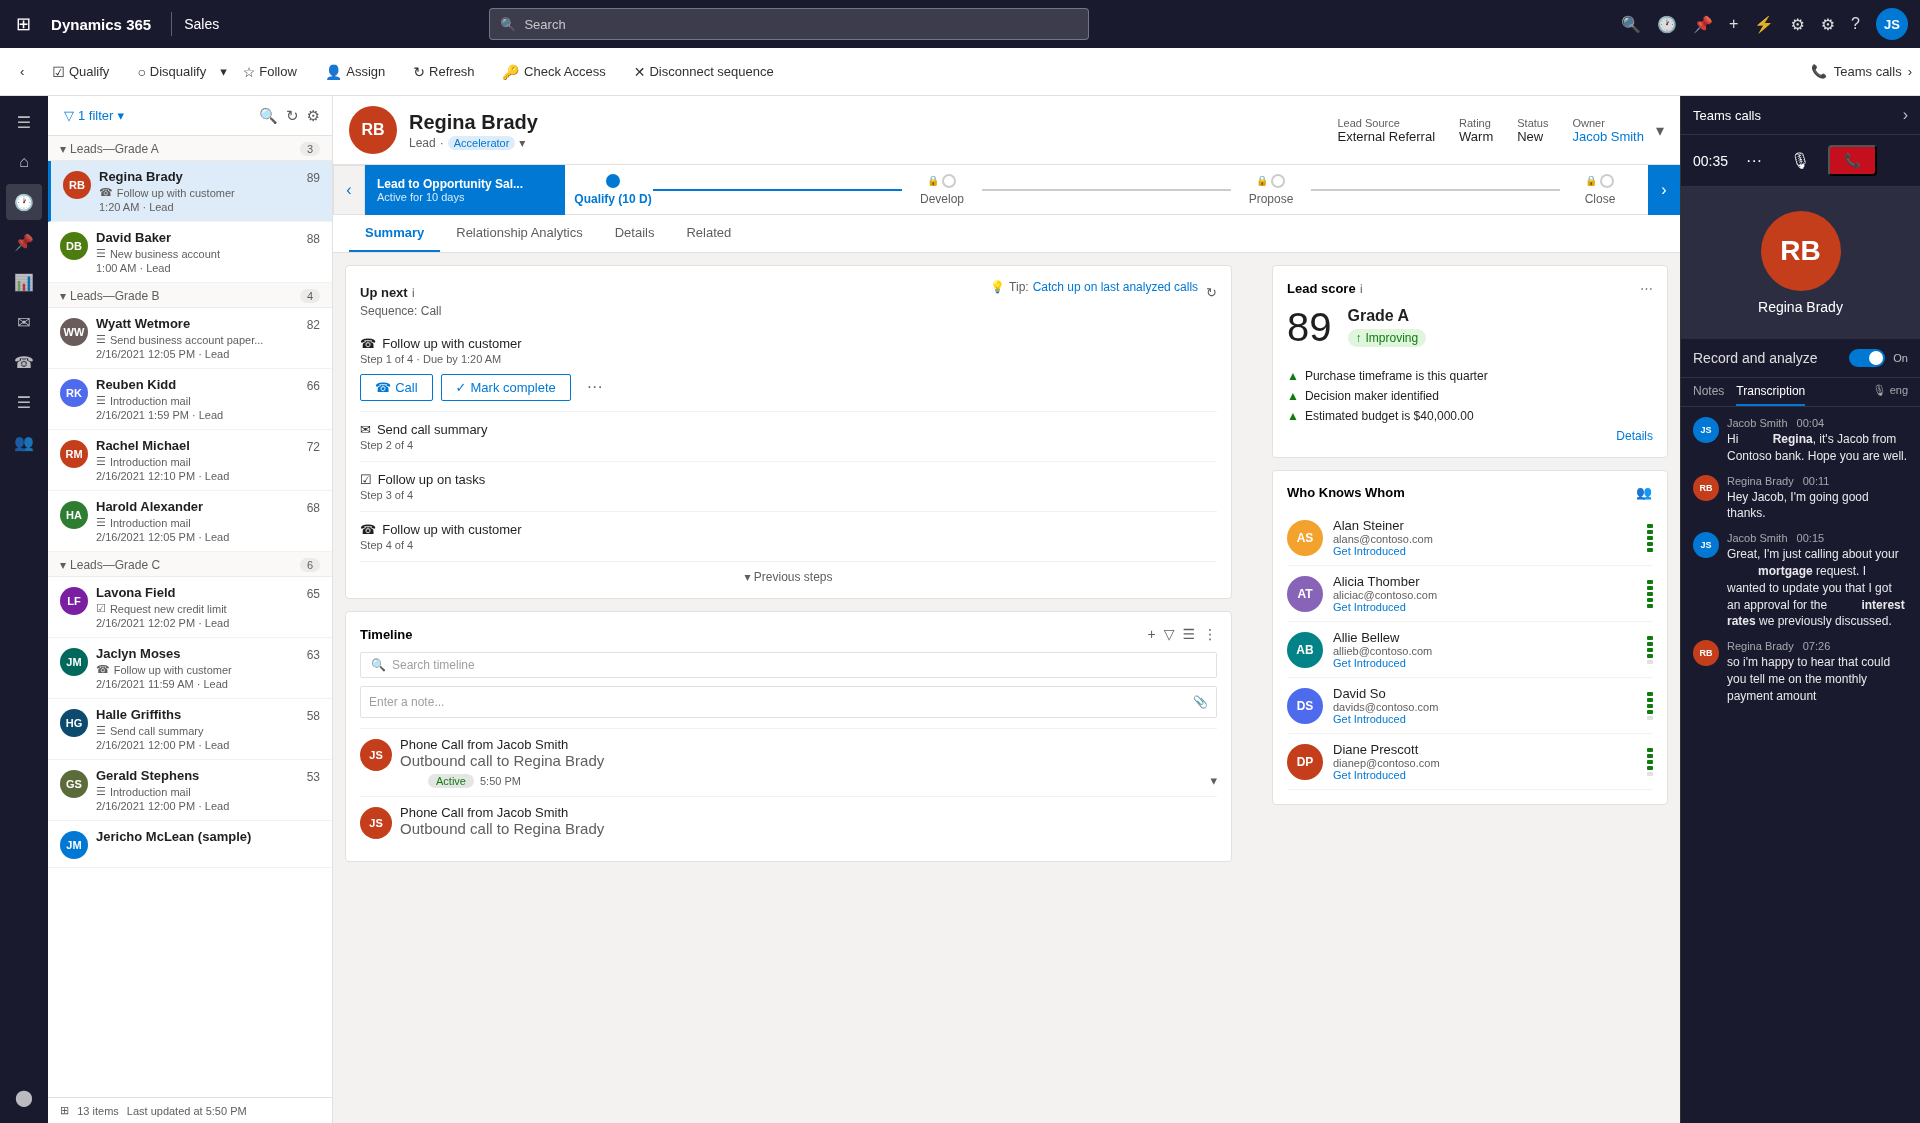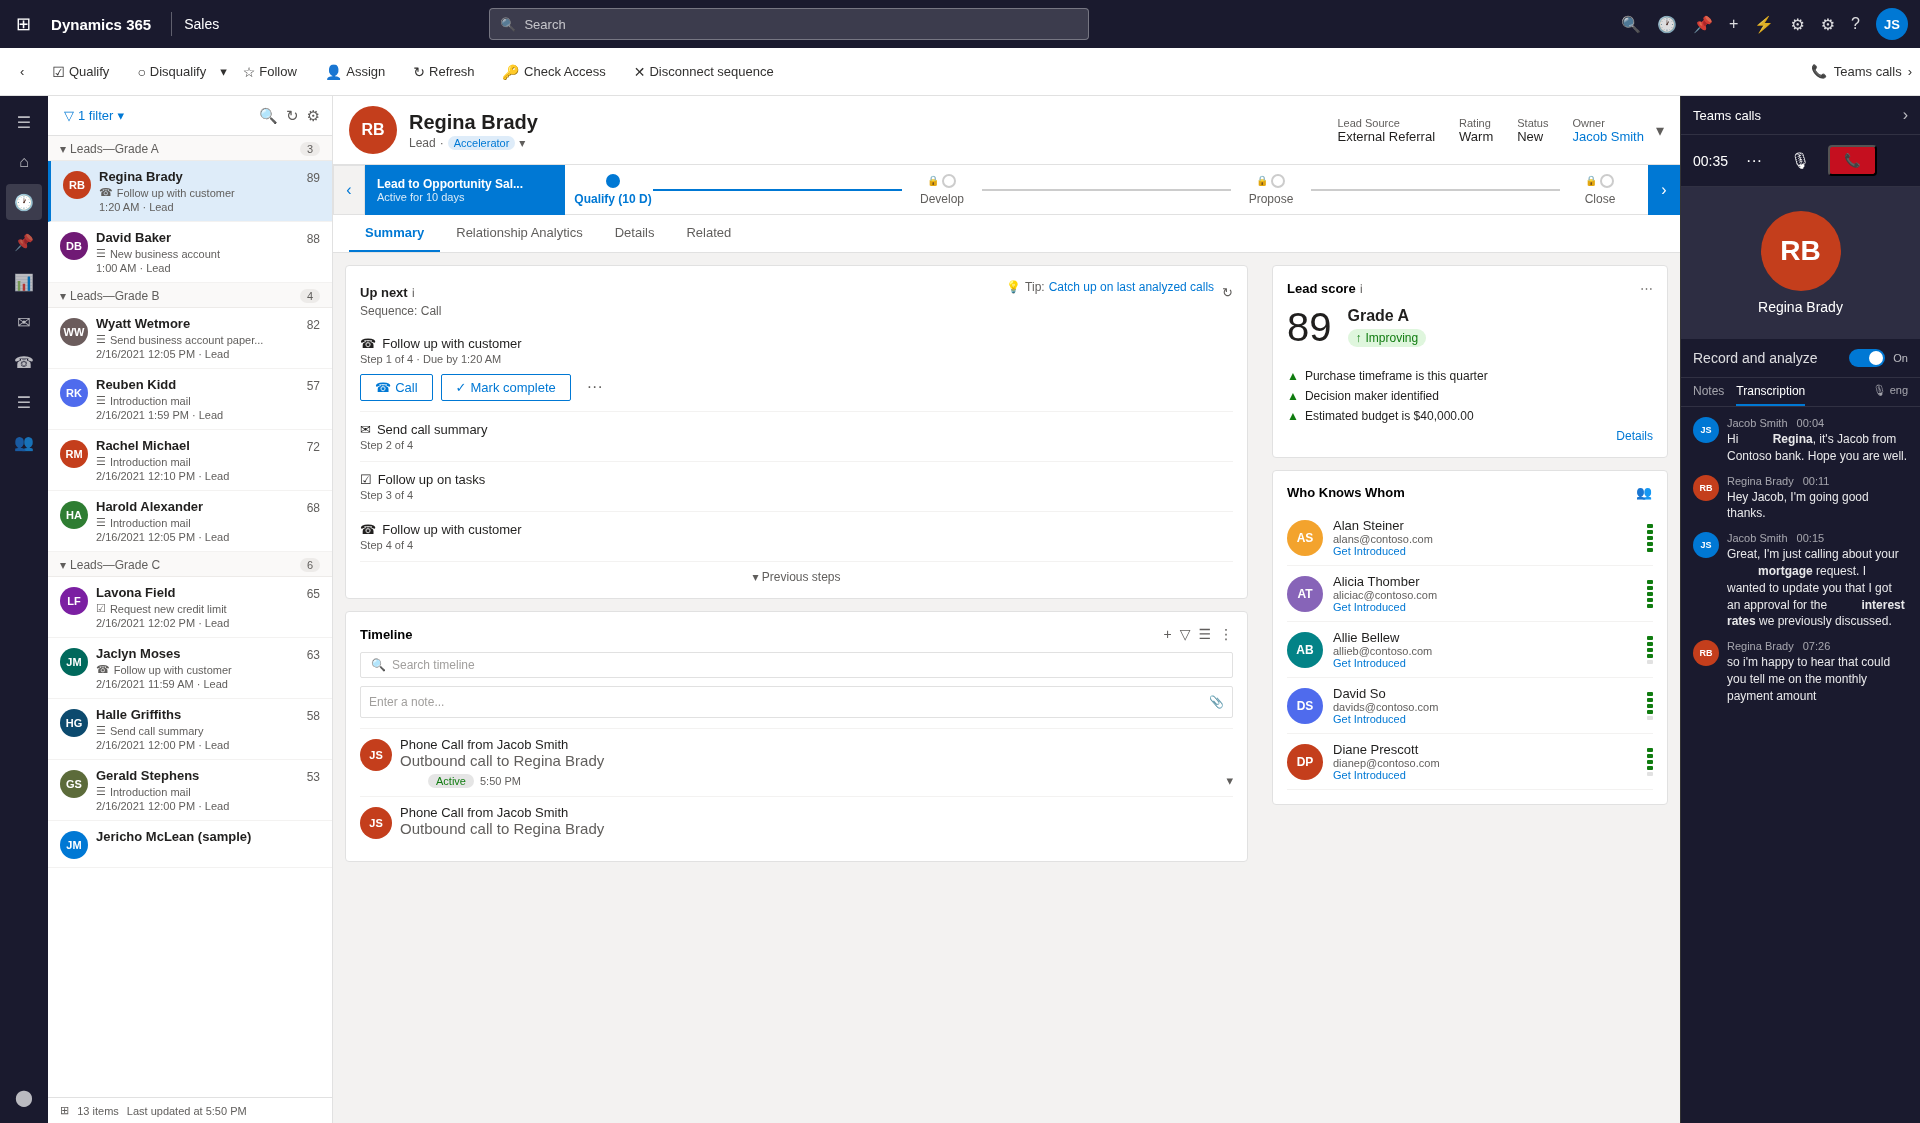--- a/index.html
+++ b/index.html
@@ -244,21 +244,21 @@
       border-bottom: 2px solid transparent;
       white-space: nowrap;
     }
     .tab-item.active { color: #0078d4; border-bottom-color: #0078d4; font-weight: 600; }
 
     
     .two-col {
       display: flex;
       flex: 1;
       overflow: hidden;
-      gap: 0;
+      gap: 16px;
     }
     .left-col {
       flex: 1;
       overflow-y: auto;
       padding: 12px;
       display: flex;
       flex-direction: column;
       gap: 12px;
     }
     .right-col {
@@ -721,21 +721,21 @@
       <div class="lead-item active">
         <div class="lead-avatar" style="background:#c43e1c;">RB</div>
         <div class="lead-info">
           <div class="lead-name">Regina Brady</div>
           <div class="lead-sub"><span class="sub-icon">☎</span> Follow up with customer</div>
           <div class="lead-sub">1:20 AM · Lead</div>
         </div>
         <div class="lead-score">89</div>
       </div>
       <div class="lead-item">
-        <div class="lead-avatar" style="background:#701a75;">DB</div>
+        <div class="lead-avatar" style="background:#4d7c0f;">DB</div>
         <div class="lead-info">
           <div class="lead-name">David Baker</div>
           <div class="lead-sub"><span class="sub-icon">☰</span> New business account</div>
           <div class="lead-sub">1:00 AM · Lead</div>
         </div>
         <div class="lead-score">88</div>
       </div>
 
       <div class="lead-group-header">
         <span>▾</span>
@@ -751,21 +751,21 @@
         </div>
         <div class="lead-score">82</div>
       </div>
       <div class="lead-item">
         <div class="lead-avatar" style="background:#4f6bed;">RK</div>
         <div class="lead-info">
           <div class="lead-name">Reuben Kidd</div>
           <div class="lead-sub"><span class="sub-icon">☰</span> Introduction mail</div>
           <div class="lead-sub">2/16/2021 1:59 PM · Lead</div>
         </div>
-        <div class="lead-score">57</div>
+        <div class="lead-score">66</div>
       </div>
       <div class="lead-item">
         <div class="lead-avatar" style="background:#c43e1c;">RM</div>
         <div class="lead-info">
           <div class="lead-name">Rachel Michael</div>
           <div class="lead-sub"><span class="sub-icon">☰</span> Introduction mail</div>
           <div class="lead-sub">2/16/2021 12:10 PM · Lead</div>
         </div>
         <div class="lead-score">72</div>
       </div>

